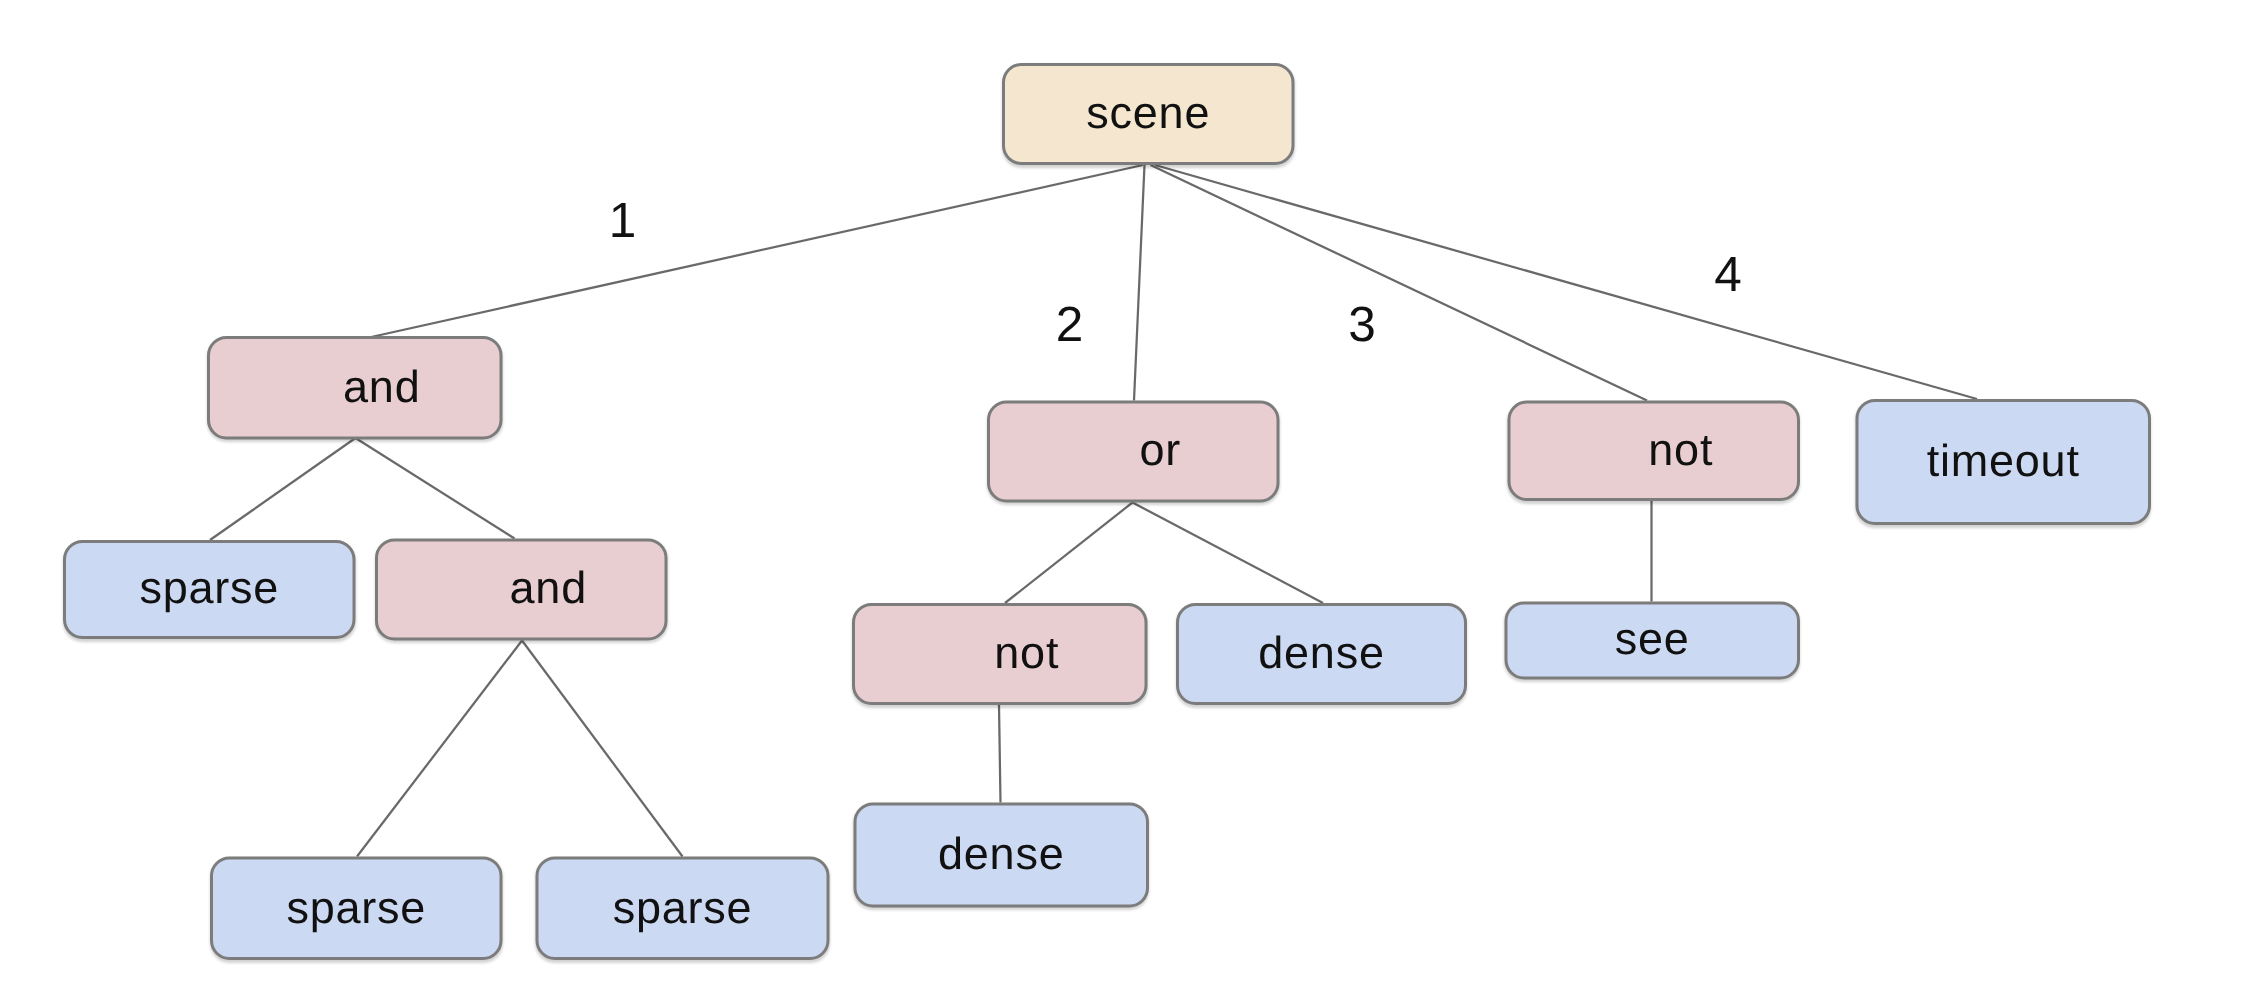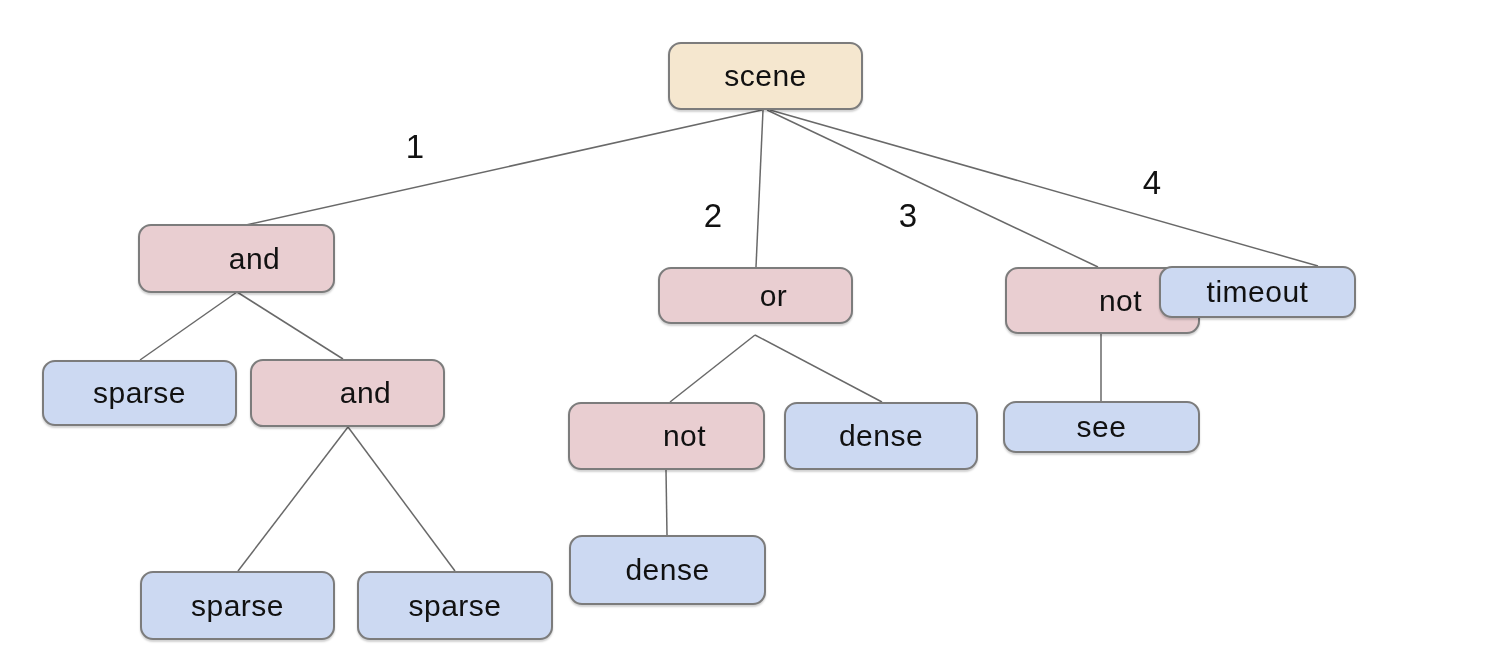--- a/index.html
+++ b/index.html
@@ -79,25 +79,25 @@
 
   <div class="edge-label" style="left:415px; top:147px">1</div>
   <div class="edge-label" style="left:713px; top:216px">2</div>
   <div class="edge-label" style="left:908px; top:216px">3</div>
   <div class="edge-label" style="left:1152px; top:183px">4</div>
 
   <div class="node root" style="left:668px; top:42px; width:195px; height:68px">scene</div>
 
   <div class="node op" style="left:138px; top:224px; width:197px; height:69px">and</div>
 
-  <div class="node op" style="left:658px; top:267px; width:195px; height:57px">or</div>
+  <div class="node op" style="left:658px; top:267px; width:195px; height:68px">or</div>
 
   <div class="node op" style="left:1005px; top:267px; width:195px; height:67px">not</div>
 
-  <div class="node leaf" style="left:1159px; top:266px; width:197px; height:52px">timeout</div>
+  <div class="node leaf" style="left:1237px; top:266px; width:197px; height:84px">timeout</div>
 
   <div class="node leaf" style="left:42px; top:360px; width:195px; height:66px">sparse</div>
 
   <div class="node op" style="left:250px; top:359px; width:195px; height:68px">and</div>
 
   <div class="node op" style="left:568px; top:402px; width:197px; height:68px">not</div>
 
   <div class="node leaf" style="left:784px; top:402px; width:194px; height:68px">dense</div>
 
   <div class="node leaf" style="left:1003px; top:401px; width:197px; height:52px">see</div>

